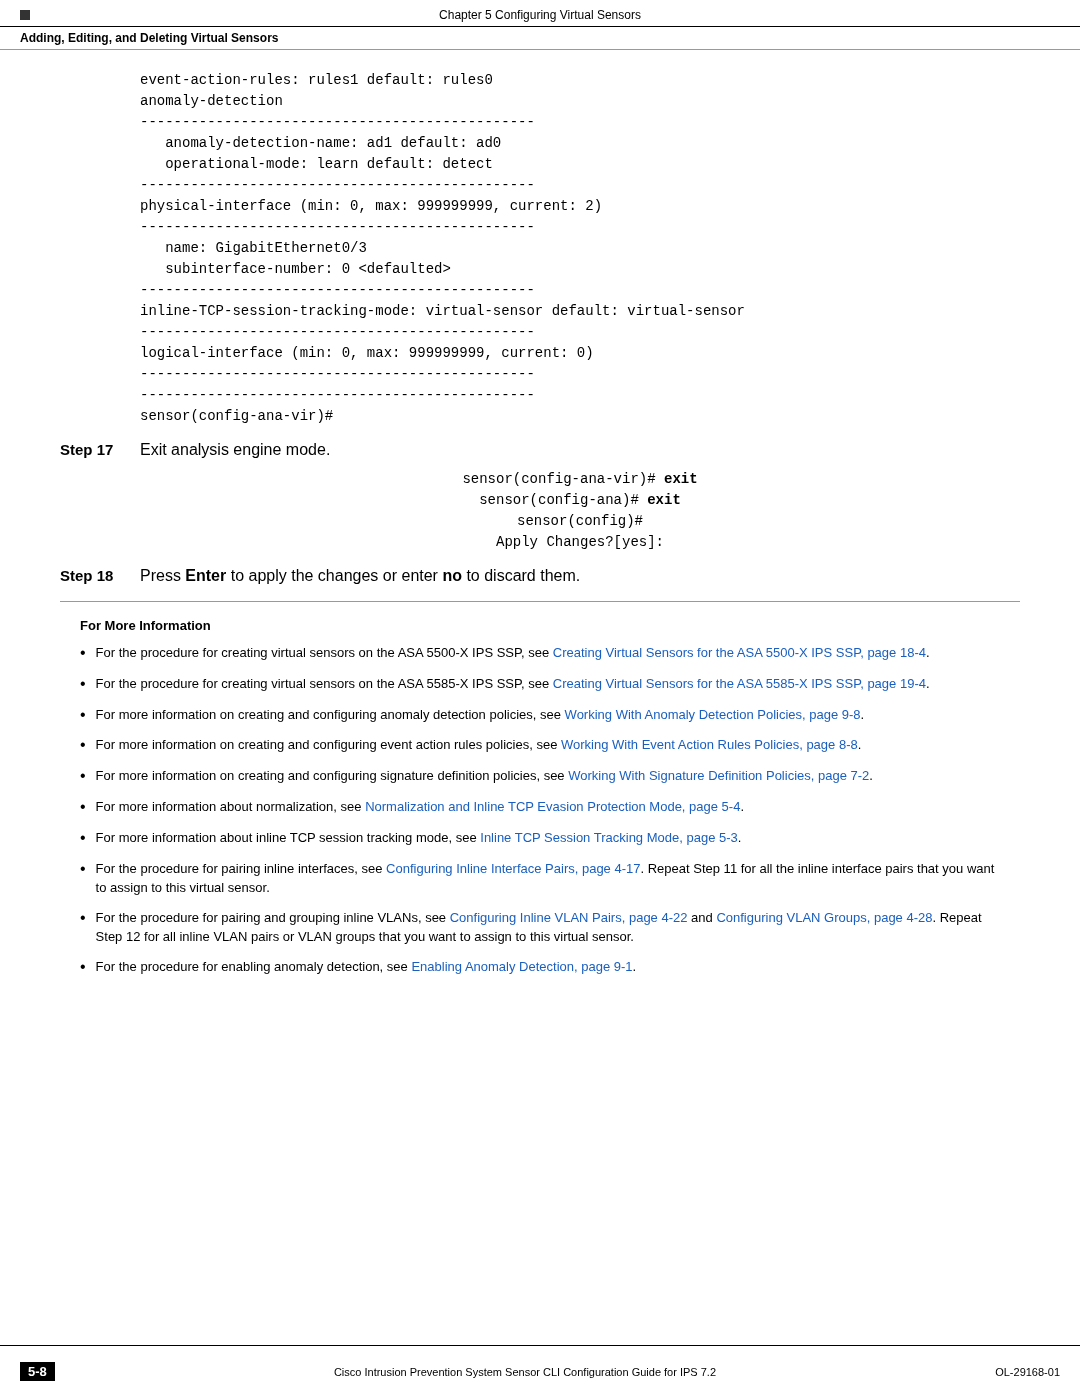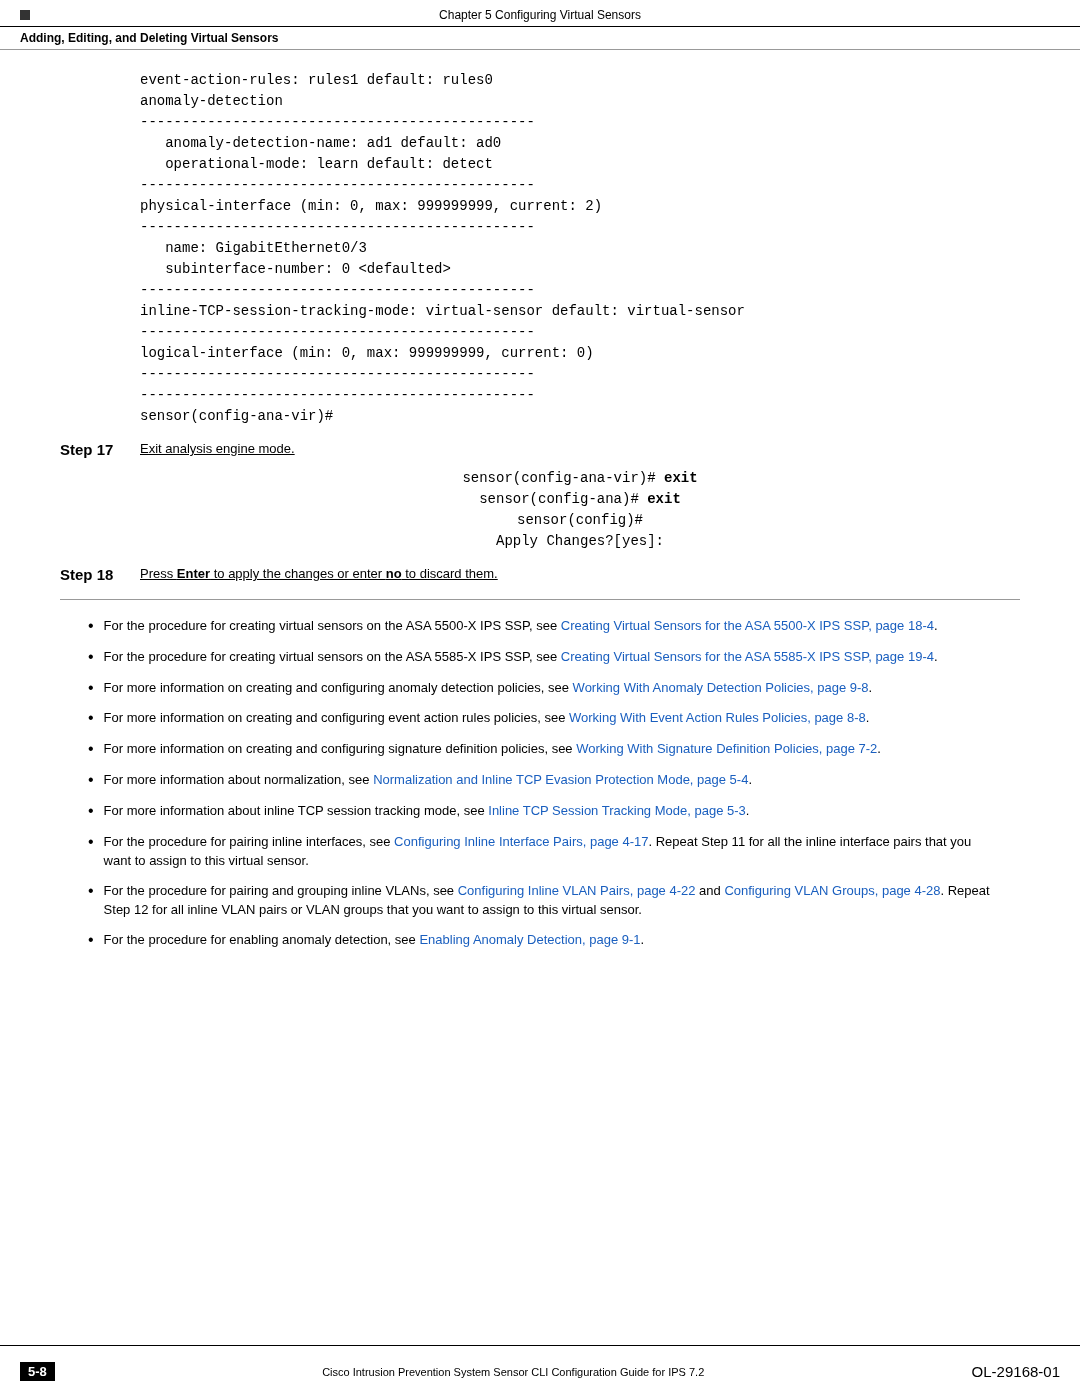--- a/index.html
+++ b/index.html
@@ -61,24 +61,23 @@
       align-items: flex-start;
       margin: 14px 0 8px 0;
     }
     .step-label {
       font-weight: bold;
       font-size: 15px;
       min-width: 80px;
       flex-shrink: 0;
     }
     .step-text {
-      font-size: 13px;
+      font-size: 16px;
       color: #000;
       flex: 1;
-      text-decoration: underline;
     }
     .step-text b, .step-text strong {
       font-weight: bold;
     }
     
     .section-divider {
       border: none;
       border-top: 1px solid #999;
       margin: 16px 0;
     }
@@ -88,21 +87,21 @@
       padding: 0 20px;
     }
     .fmi-title {
       font-weight: bold;
       font-size: 13px;
       margin-bottom: 10px;
     }
     .fmi-list {
       list-style: none;
       padding: 0;
-      margin: 8px;
+      margin: 0;
     }
     .fmi-list li {
       display: flex;
       align-items: flex-start;
       margin-bottom: 10px;
       font-size: 13px;
       line-height: 1.5;
     }
     .fmi-list li::before {
       content: "•";
@@ -145,21 +144,21 @@
       font-size: 13px;
       padding: 2px 8px;
     }
     .footer-center {
       font-size: 11px;
       color: #000;
       text-align: center;
       flex: 1;
     }
     .footer-right {
-      font-size: 15px;
+      font-size: 11px;
       color: #000;
     }
   </style>
 </head>
 <body>
 
 <div class="page-container">
 
   <div class="page-header">
     <div style="position:absolute;left:20px;top:10px;width:10px;height:10px;background:#333;"></div>
@@ -201,20 +200,21 @@
 Apply Changes?[yes]:</div>
 
     <div class="step-row">
       <span class="step-label">Step 18</span>
       <span class="step-text">Press <strong>Enter</strong> to apply the changes or enter <strong>no</strong> to discard them.</span>
     </div>
 
     <hr class="section-divider">
 
     <div class="fmi-section">
+      <div class="fmi-title">For More Information</div>
       <ul class="fmi-list">
 
         <li>
           <span class="li-text">For the procedure for creating virtual sensors on the ASA 5500-X IPS SSP, see <a class="link-blue" href="#">Creating Virtual Sensors for the ASA 5500-X IPS SSP, page 18-4</a>.</span>
         </li>
 
         <li>
           <span class="li-text">For the procedure for creating virtual sensors on the ASA 5585-X IPS SSP, see <a class="link-blue" href="#">Creating Virtual Sensors for the ASA 5585-X IPS SSP, page 19-4</a>.</span>
         </li>
 

